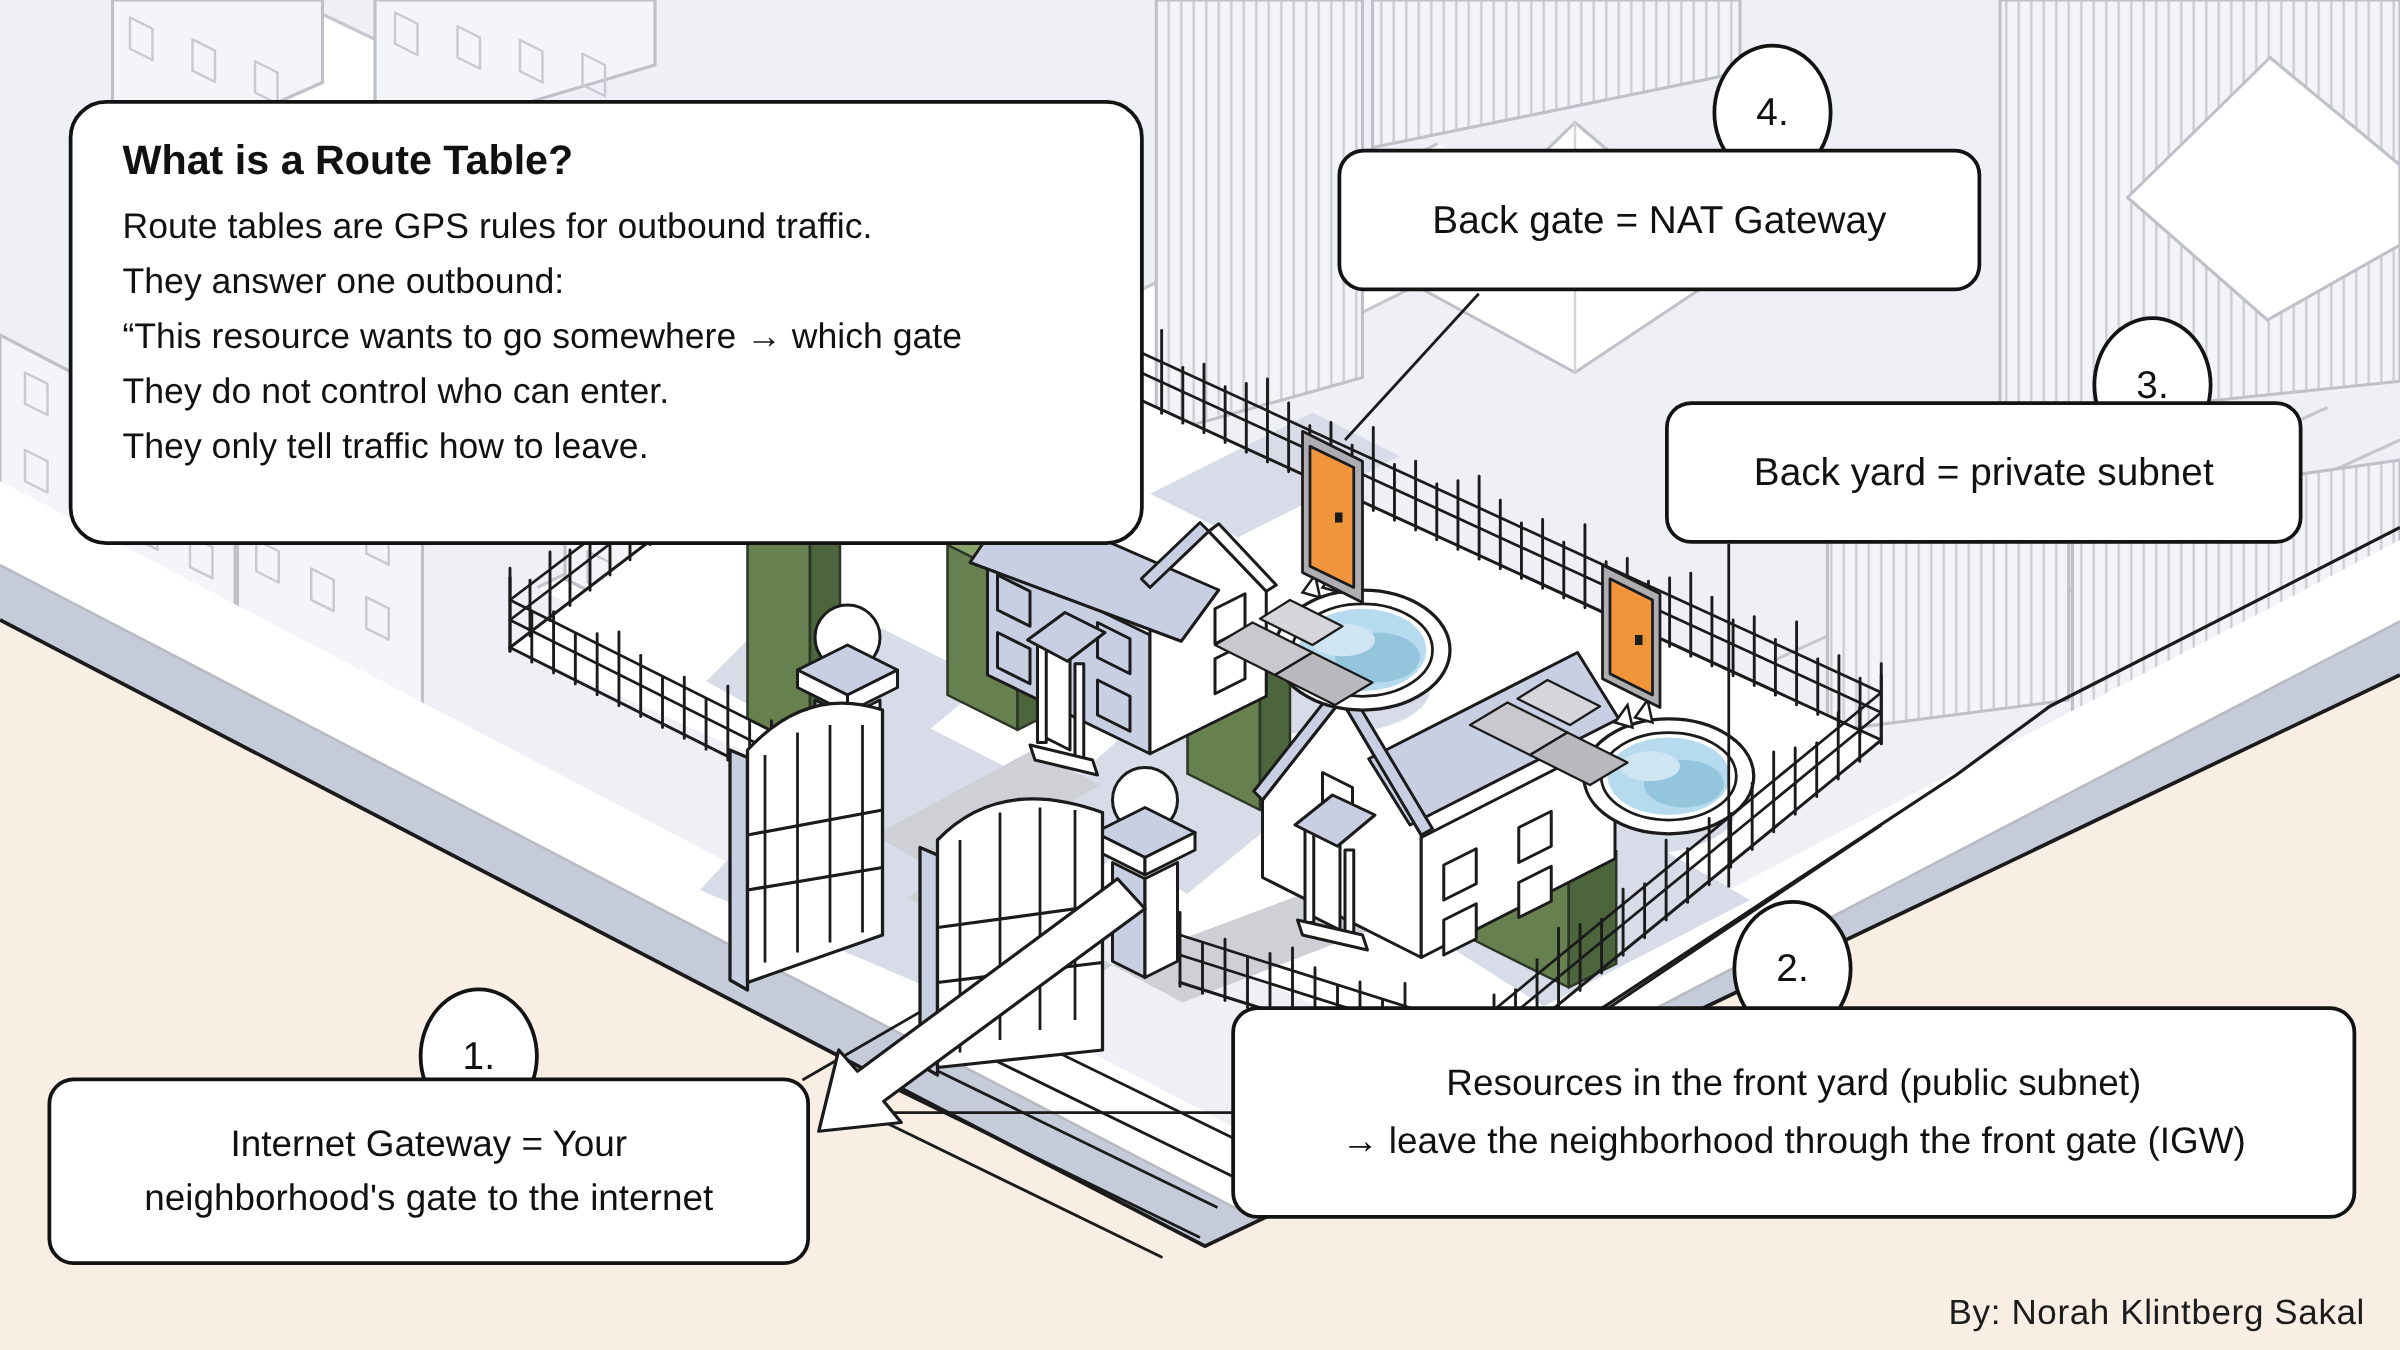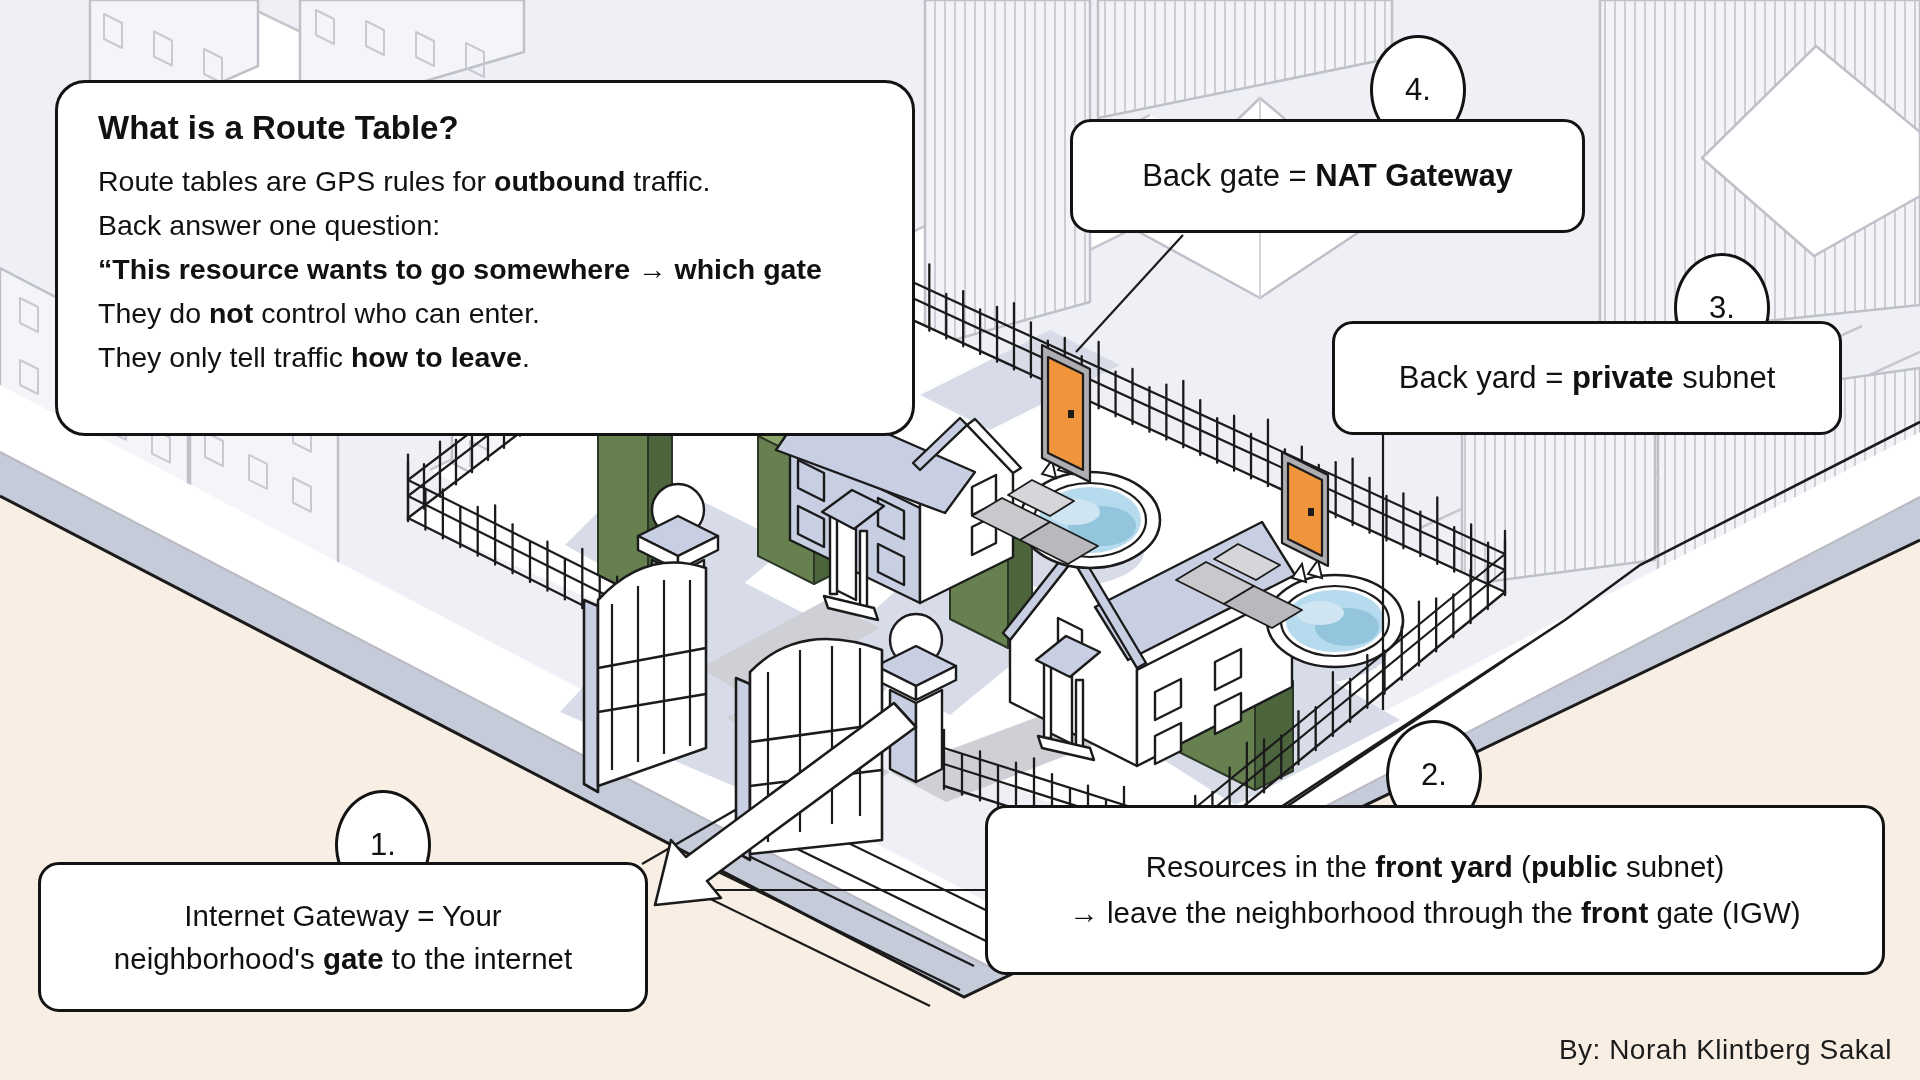--- a/index.html
+++ b/index.html
@@ -7,21 +7,21 @@
     position:relative;width:1920px;height:1080px;overflow:hidden;background:#ffffff;
     font-family:"Liberation Sans", sans-serif;color:#111;
   }
   #scene{position:absolute;left:0;top:0;z-index:0;}
   .callout{
     position:absolute;background:#fff;border:3px solid #131313;border-radius:21px;
     display:flex;flex-direction:column;justify-content:center;align-items:center;
     text-align:center;z-index:3;box-sizing:border-box;
   }
   .callout .line{white-space:nowrap;}
-  .b{font-weight:700;}
+  .b{font-weight:400;}
   #info-card{
     left:55px;top:80px;width:860px;height:356px;border-radius:30px;
     align-items:flex-start;text-align:left;padding:20px 28px 20px 40px;justify-content:flex-start;
   }
   #info-card .card-title{font-size:33px;font-weight:700;margin:6px 0 12px 0;}
   #info-card .card-body .line{font-size:28.5px;line-height:44px;white-space:nowrap;}
   .num-badge{
     position:absolute;background:#fff;border:3px solid #131313;border-radius:50%;
     display:flex;align-items:center;justify-content:center;
     width:96px;height:110px;font-size:31px;z-index:2;box-sizing:border-box;
@@ -460,21 +460,21 @@
       <span>3.</span>
     </div>
 <div class="num-badge" id="badge-4">
       <span>4.</span>
     </div>
 
 <div class="callout" id="info-card">
   <div class="card-title">What is a Route Table?</div>
   <div class="card-body">
         <div class="line"><span>Route tables are GPS rules for </span><span class="b">outbound</span><span> traffic.</span></div>
-        <div class="line"><span>Back answer one question:</span></div>
+        <div class="line"><span>They answer one outbound:</span></div>
         <div class="line"><span class="b">“This resource wants to go somewhere → which gate</span></div>
         <div class="line"><span>They do </span><span class="b">not</span><span> control who can enter.</span></div>
         <div class="line"><span>They only tell traffic </span><span class="b">how to leave</span><span>.</span></div>
       </div>
 </div>
 
 <div class="callout" id="callout-1">
       <div class="line"><span>Internet Gateway = Your</span></div>
       <div class="line"><span>neighborhood's </span><span class="b">gate</span><span> to the internet</span></div>
     </div>

